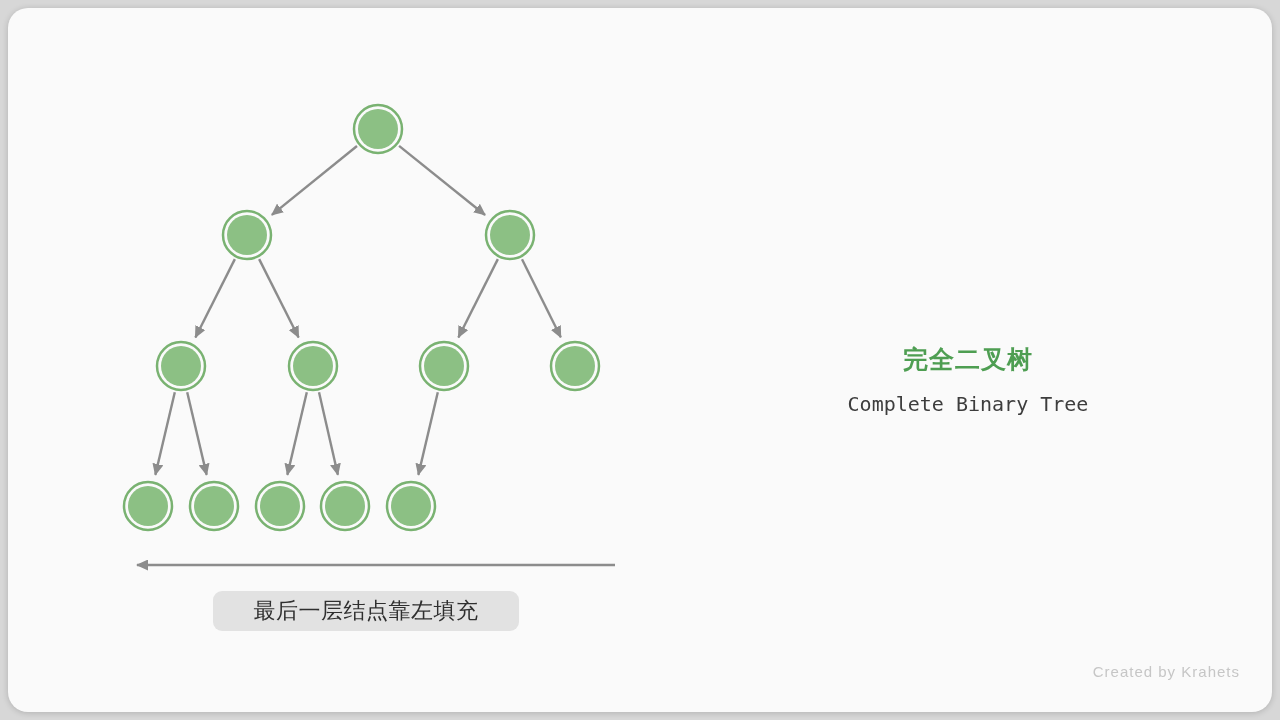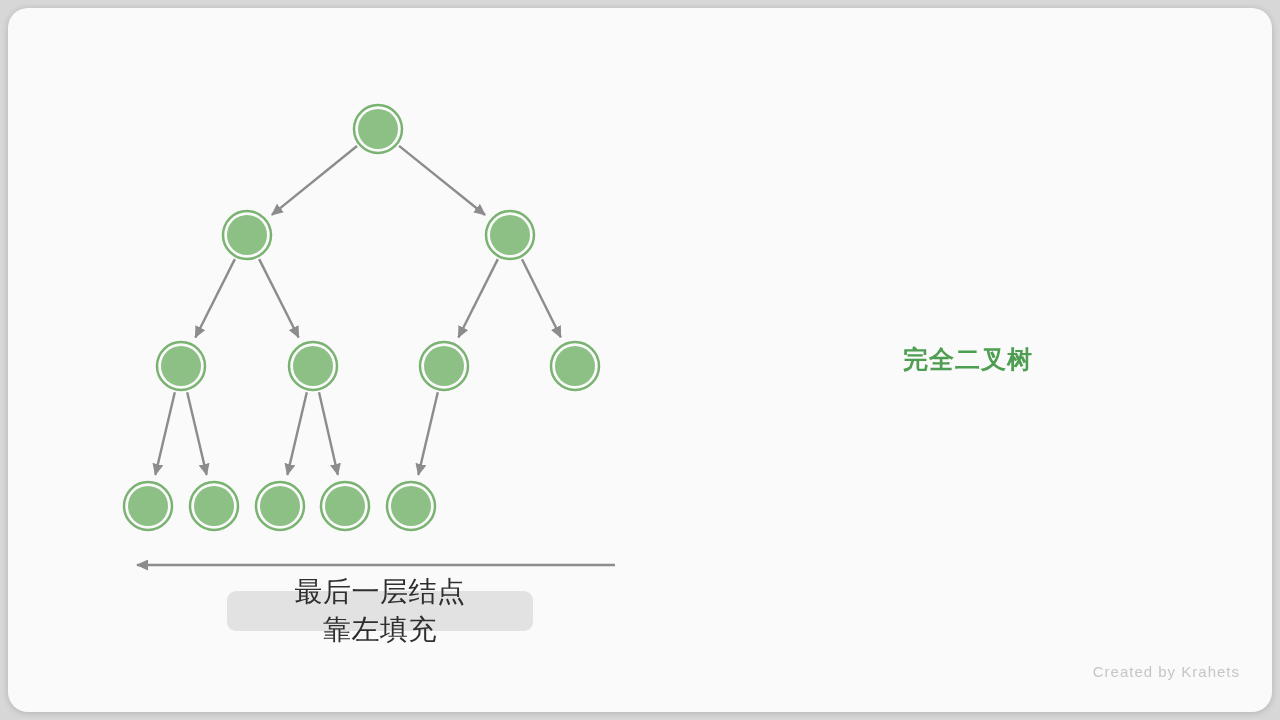--- a/index.html
+++ b/index.html
@@ -26,33 +26,32 @@
   }
   #diagram-svg {
     position: absolute;
     left: 0;
     top: 0;
     width: 1280px;
     height: 720px;
   }
   .caption-box {
     position: absolute;
-    left: 227px;
+    left: 213px;
     top: 591px;
     width: 306px;
     height: 40px;
     background: #e2e2e2;
     border-radius: 9px;
     display: flex;
     align-items: center;
     justify-content: center;
-    font-size: 28px;
+    font-size: 22px;
     color: #2f2f2f;
     letter-spacing: 0.5px;
-    flex-direction: column;
   }
   .caption-box b { font-weight: 400; }
   .title-block {
     position: absolute;
     left: 798px;
     top: 298px;
     width: 340px;
     text-align: center;
   }
   .title-cn {
@@ -151,16 +150,17 @@
       <line x1="615" y1="565" x2="137" y2="565" stroke="#8c8c8c" stroke-width="2.4" marker-end="url(#arrowhead)"></line>
     </svg>
 
   <div class="caption-box">
     <span>最后一层结点</span>
       <b>靠左填充</b>
   </div>
 
   <div class="title-block">
     <div class="title-cn" style="color: rgb(78, 158, 82);">完全二叉树</div>
+    <div class="title-en">Complete Binary Tree</div>
   </div>
 
   <div class="watermark">Created by Krahets</div>
 </div>
 
 </body></html>

